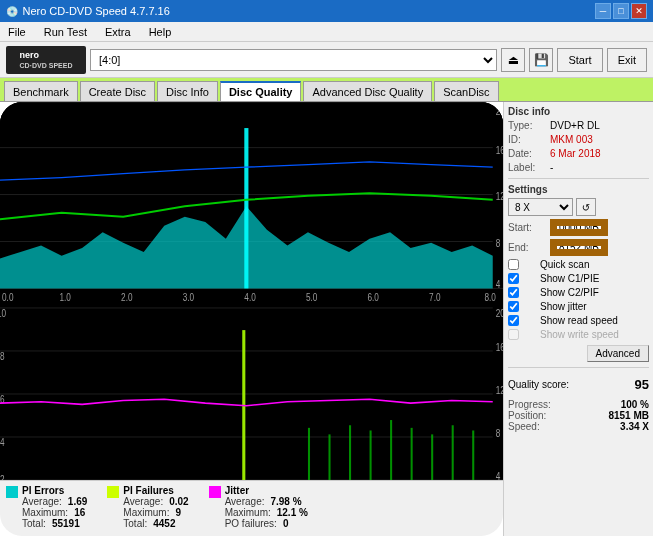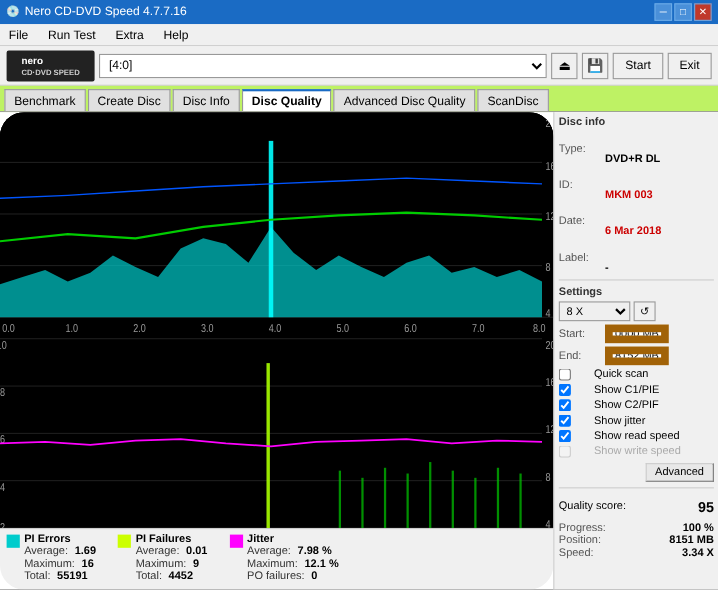--- a/index.html
+++ b/index.html
@@ -174,21 +174,21 @@
       font-weight: bold;
       font-size: 10px;
       color: #333;
     }
     .panel-row {
       display: flex;
       gap: 4px;
       align-items: center;
     }
     .panel-label { color: #555; width: 38px; flex-shrink: 0; }
-    .panel-value { font-weight: bold; margin-top: 19px; }
+    .panel-value { font-weight: normal; }
     .panel-value.red { color: #cc0000; }
     .section-divider {
       height: 1px;
       background: #ccc;
       margin: 2px 0;
     }
     .settings-row {
       display: flex;
       gap: 3px;
       align-items: center;
@@ -391,21 +391,21 @@
           </div>
         </div>
       </div>
 
       <div class="stat-group">
         <div class="stat-legend-box" style="background:#ccff00;"></div>
         <div>
           <div class="stat-label">PI Failures</div>
           <div class="stat-row">
             <span class="stat-name">Average:</span>
-            <span class="stat-val">0.01</span>
+            <span class="stat-val">0.02</span>
           </div>
           <div class="stat-row">
             <span class="stat-name">Maximum:</span>
             <span class="stat-val">9</span>
           </div>
           <div class="stat-row">
             <span class="stat-name">Total:</span>
             <span class="stat-val">4452</span>
           </div>
         </div>

